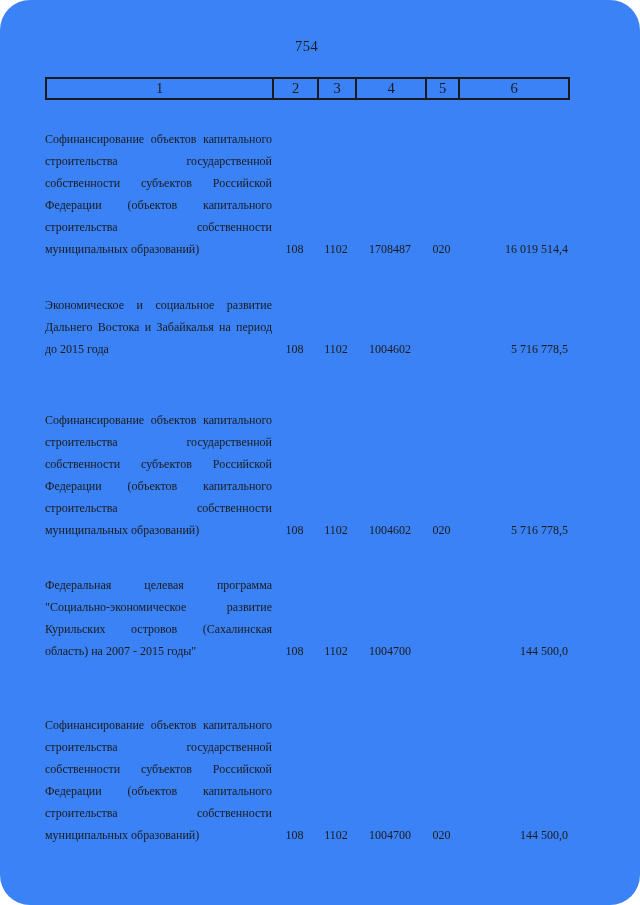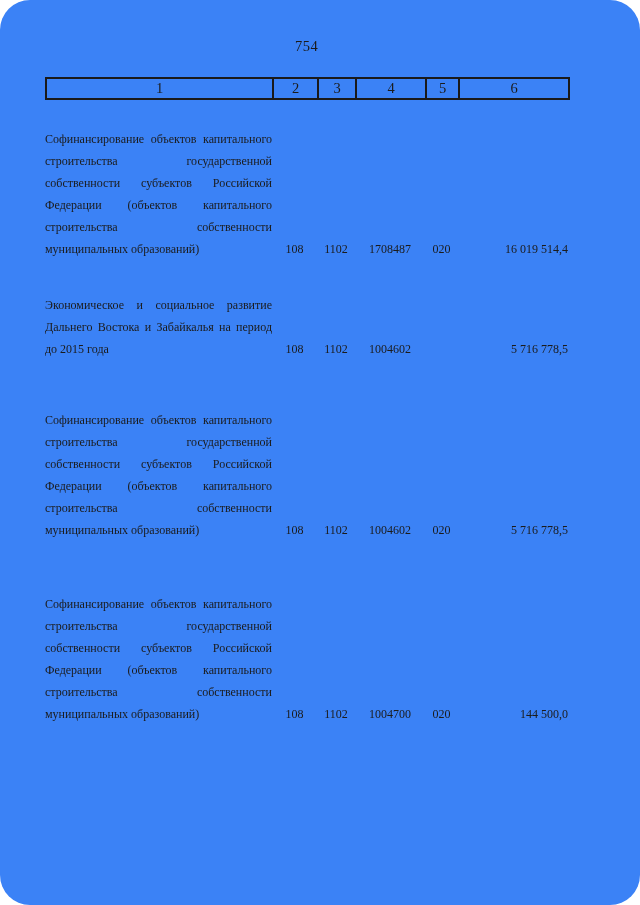--- a/index.html
+++ b/index.html
@@ -139,20 +139,28 @@
         <td class="val">5 716 778,5</td>
       </tr>
       <tr class="r3">
         <td class="name">Софинансирование объектов капитального строительства государственной собственности субъектов Российской Федерации (объектов капитального строительства собственности муниципальных образований)</td>
         <td class="num num2">108</td>
         <td class="num num3">1102</td>
         <td class="num">1004602</td>
         <td class="num">020</td>
         <td class="val">5 716 778,5</td>
       </tr>
+      <tr class="r4">
+        <td class="name">Федеральная целевая программа "Социально-экономическое развитие Курильских островов (Сахалинская область) на 2007 - 2015 годы"</td>
+        <td class="num num2">108</td>
+        <td class="num num3">1102</td>
+        <td class="num">1004700</td>
+        <td class="num"></td>
+        <td class="val">144 500,0</td>
+      </tr>
       <tr class="r5">
         <td class="name">Софинансирование объектов капитального строительства государственной собственности субъектов Российской Федерации (объектов капитального строительства собственности муниципальных образований)</td>
         <td class="num num2">108</td>
         <td class="num num3">1102</td>
         <td class="num">1004700</td>
         <td class="num">020</td>
         <td class="val">144 500,0</td>
       </tr>
     </tbody>
   </table>

